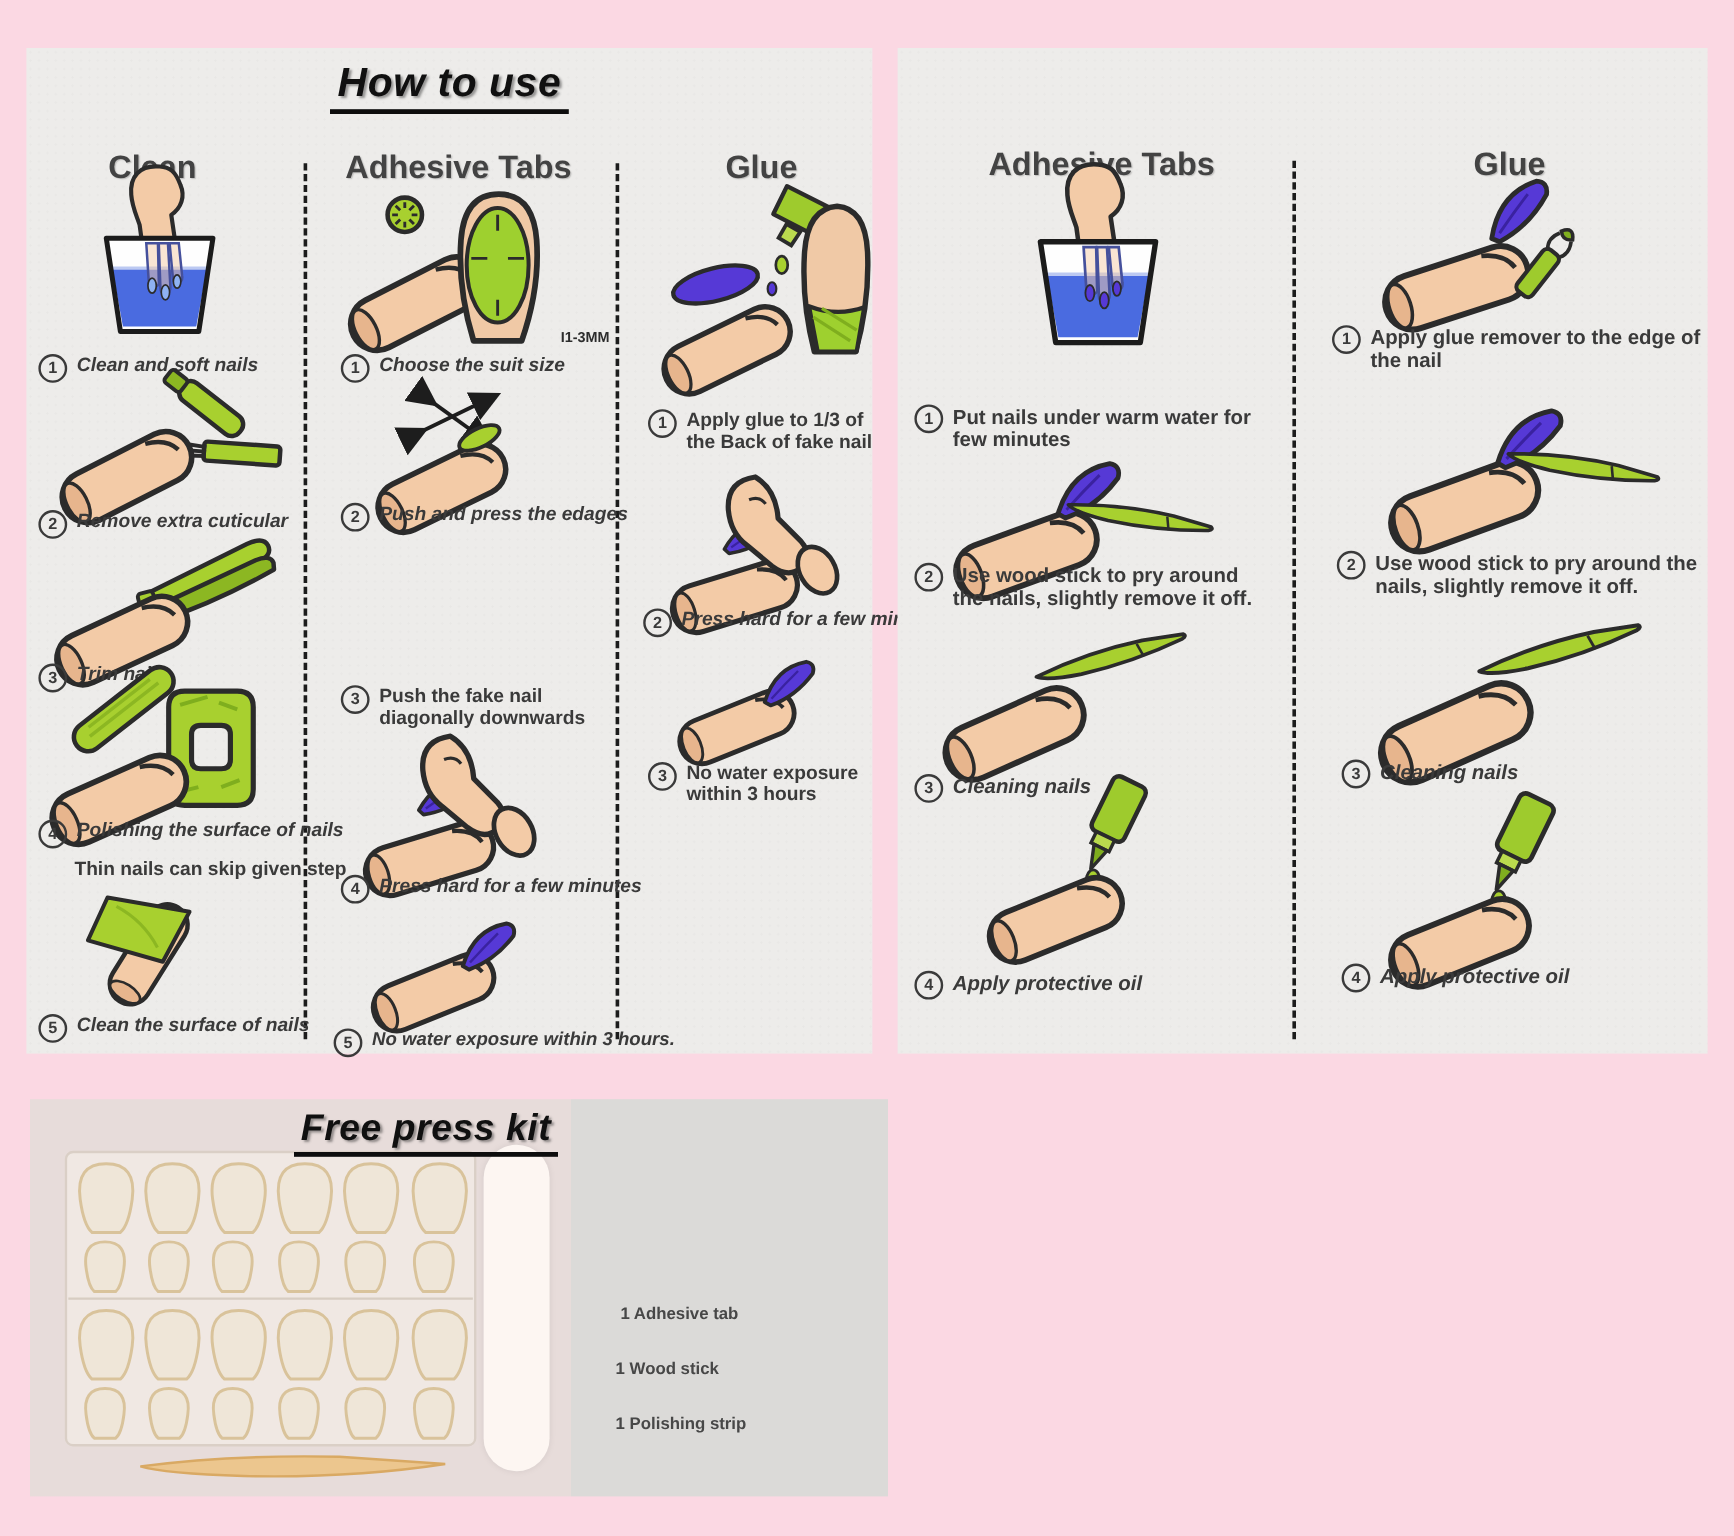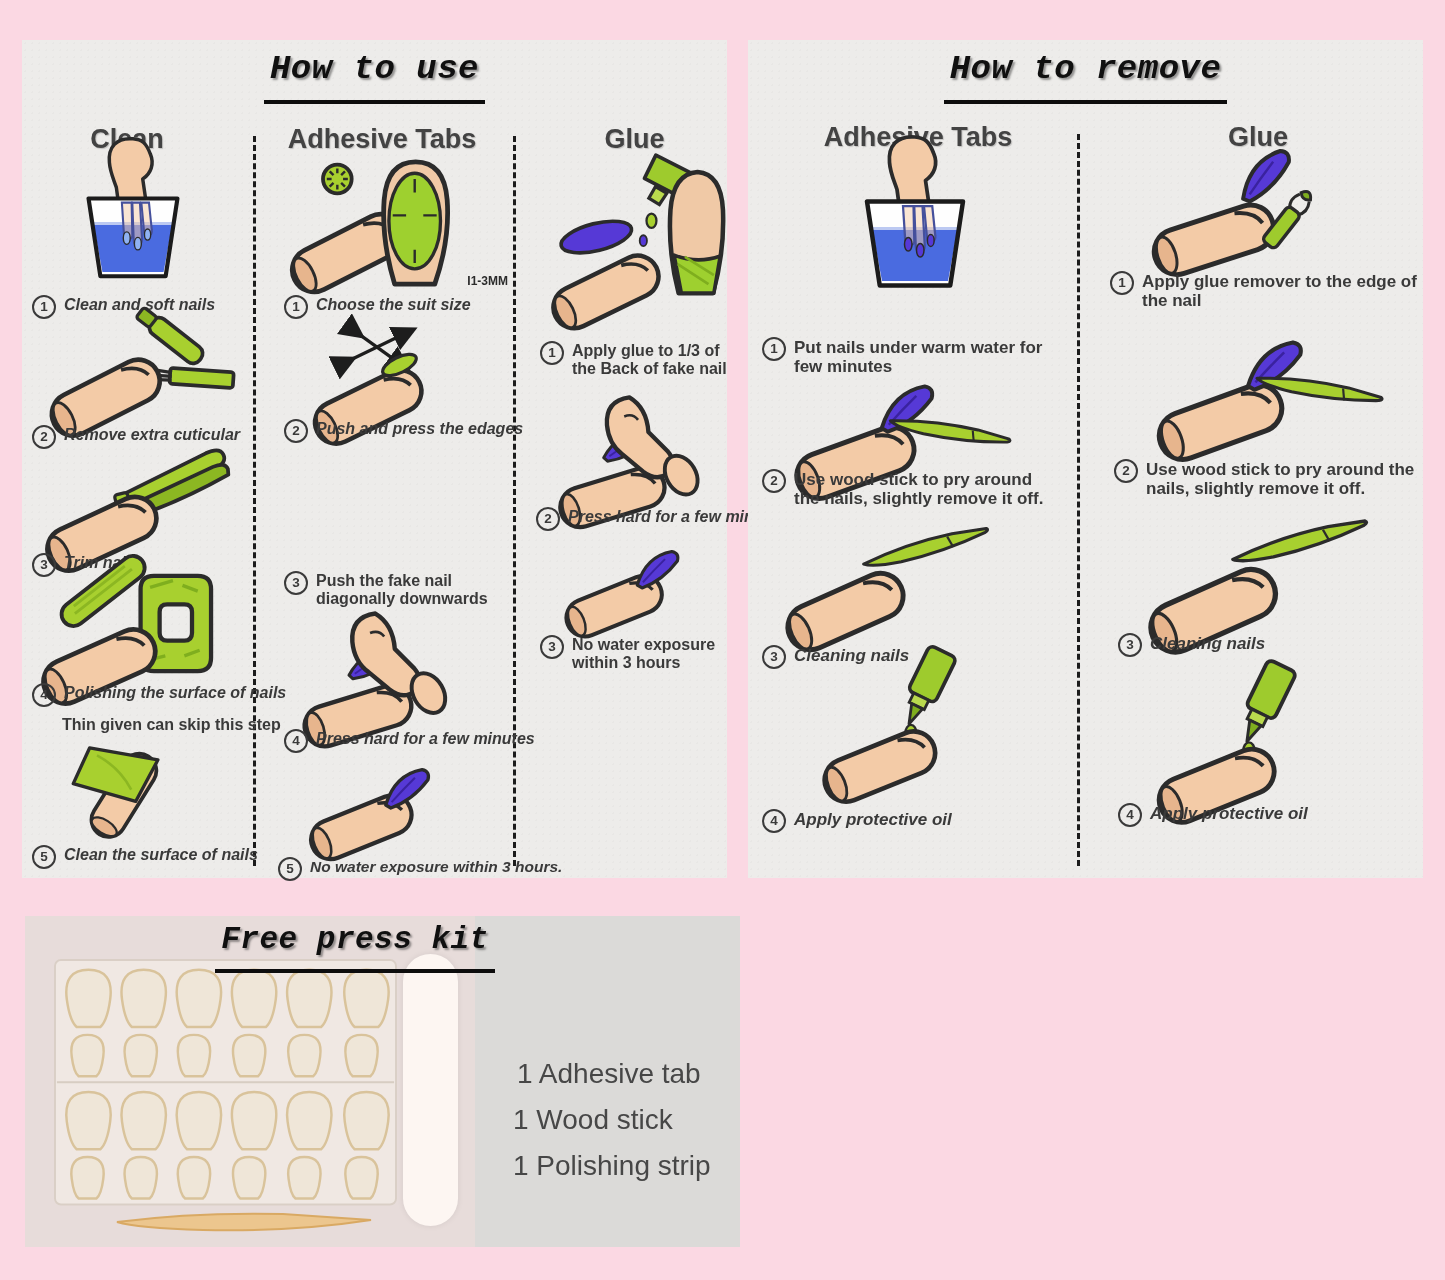--- a/index.html
+++ b/index.html
@@ -10,22 +10,22 @@
     overflow:hidden;
   }
   .panel{
     position:absolute;background-color:#edecea;
     background-image:radial-gradient(rgba(0,0,0,0.02) 1px, transparent 1px);
     background-size:7px 7px;
   }
   .ptitle{position:absolute;left:0;right:0;text-align:center;z-index:5;}
   .ptitle span{
     display:inline-block;font-style:italic;font-weight:700;font-size:34px;color:#101010;
-    border-bottom:4px solid #0d0d0d;padding:0 6px 12px;
-    text-shadow:2px 2px 2px rgba(40,40,40,0.45);letter-spacing:0.5px;font-family:Liberation Mono, monospace;
+    border-bottom:4px solid #0d0d0d;padding:0 6px 2px;
+    text-shadow:2px 2px 2px rgba(40,40,40,0.45);letter-spacing:0.5px;
   }
   .colhead{
     position:absolute;text-align:center;font-weight:700;font-size:27px;color:#434343;
     text-shadow:1px 1px 1px rgba(60,60,60,0.25);
   }
   .vdash{position:absolute;width:0;border-left:3.5px dashed #1c1c1c;}
   .illo{position:absolute;}
   .illo svg{display:block;width:100%;height:auto;overflow:visible;}
   .cap{position:absolute;display:flex;gap:8px;align-items:flex-start;
        font-weight:700;font-size:16px;color:#3a3a3a;line-height:1.14;}
@@ -37,21 +37,21 @@
   .cap.big{font-size:17px;}
   .nw{white-space:nowrap;font-style:italic;}
   .note{position:absolute;font-weight:700;font-size:16px;color:#3a3a3a;white-space:nowrap;}
   .ann{position:absolute;font-weight:700;font-size:12px;color:#2c2c2c;white-space:nowrap;}
   
   #kit{
     background:linear-gradient(to right,#e7dcda 0,#e7dcda 63%,#dbdad8 63%,#dbdad8 100%);
   }
   #kit .ptitle span{font-size:31px;}
   .kit-desc{position:absolute;font-weight:700;font-size:21px;color:#474747;line-height:1.18;}
-  .kit-item{position:absolute;font-weight:400;font-size:28px;color:#474747;white-space:nowrap;}
+  .kit-item{position:absolute;font-weight:700;font-size:14px;color:#474747;white-space:nowrap;margin-top:28px;}
   .strip{
     position:absolute;border-radius:28px;background:#fdf6f2;
     box-shadow:0 0 6px rgba(0,0,0,0.08);
   }
 </style>
 </head>
 <body>
 
 <svg width="0" height="0" style="position:absolute" aria-hidden="true">
 <defs>
@@ -158,21 +158,21 @@
         </g>
       <path fill-rule="evenodd" d="M128,2 h46 q14,0 14,14 v72 q0,14 -14,14 h-46 q-14,0 -14,-14 v-72 q0,-14 14,-14 Z M142,32 h18 q8,0 8,8 v22 q0,8 -8,8 h-18 q-8,0 -8,-8 v-22 q0,-8 8,-8 Z" fill="#a8d02f" stroke="#2b2b2b" stroke-width="4.5"></path>
       <path d="M124,14 L148,7 M158,12 L174,18 M124,90 L140,86 M160,86 L176,80" stroke="#7fae1e" stroke-width="3.5" fill="none"></path>
       <use href="#g-finger" transform="translate(0,98) rotate(-24)"></use>
     </svg>
   </div>
   <div class="cap" style="left:10px;top:644px;">
     <span class="num">4</span>
     <span class="nw">Polishing the surface of nails</span>
   </div>
-  <div class="note" style="left:40px;top:676px;">Thin given can skip this step</div>
+  <div class="note" style="left:40px;top:676px;">Thin nails can skip given step</div>
 
   <div class="illo" style="left:26px;top:702px;width:156px;">
     <svg viewBox="0 0 210 120">
       <use href="#g-finger" transform="translate(44,112) rotate(-58)"></use>
       <path d="M56,8 L148,24 L118,80 L34,56 Z" fill="#a8d02f" stroke="#2b2b2b" stroke-width="4.5" stroke-linejoin="round"></path>
       <path d="M66,18 Q96,34 112,64" fill="none" stroke="#8cb722" stroke-width="3.5"></path>
     </svg>
   </div>
   <div class="cap" style="left:10px;top:806px;">
     <span class="num">5</span>
@@ -282,21 +282,20 @@
       <use href="#g-nailp" transform="translate(94,28) rotate(-26)"></use>
     </svg>
   </div>
   <div class="cap" style="left:518px;top:596px;width:200px;">
     <span class="num">3</span>
     <span>No water exposure within 3 hours</span>
   </div>
 </div>
 
 <div class="panel" id="remove" style="left:748px;top:40px;width:675px;height:838px;">
-  <div class="ptitle" style="top:10px;"><span>How to remove</span></div>
   <div class="colhead" style="left:20px;width:300px;top:82px;">Adhesive Tabs</div>
   <div class="colhead" style="left:360px;width:300px;top:82px;">Glue</div>
   <div class="vdash" style="left:329px;top:94px;height:732px;"></div>
 
   <div class="illo" style="left:86px;top:94px;width:162px;">
     <svg viewBox="0 0 216 208" style="color:#5639d6">
         <use href="#g-cup"></use>
       </svg>
   </div>
   <div class="cap big" style="left:14px;top:298px;width:285px;">

